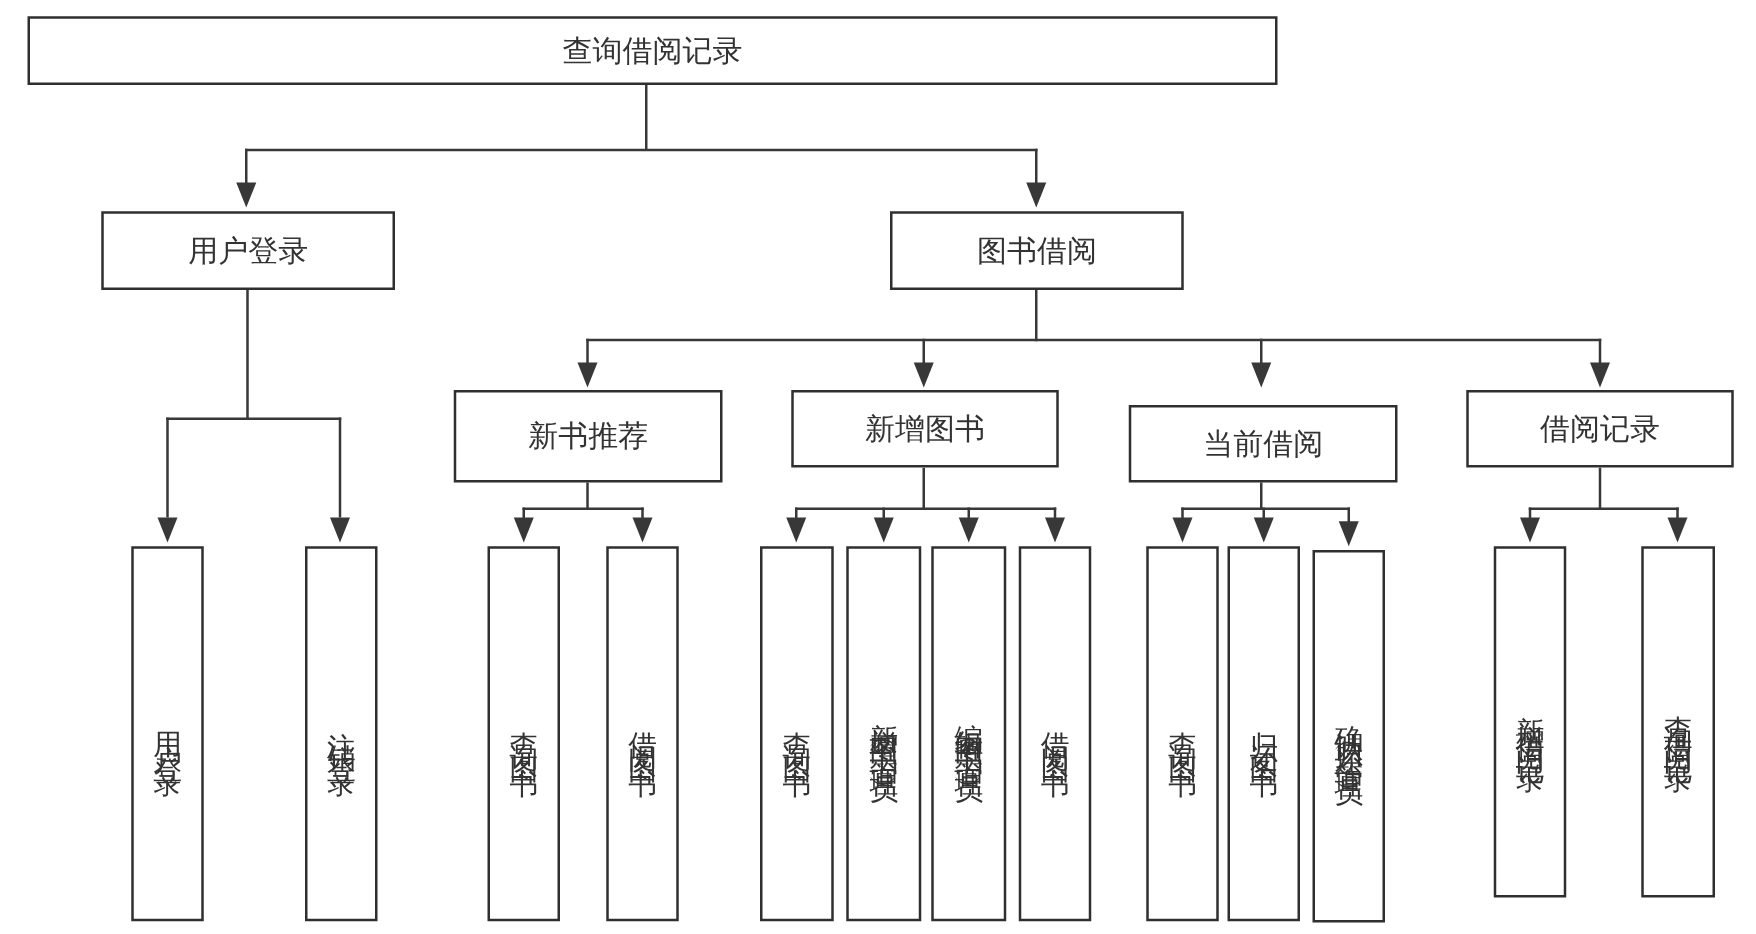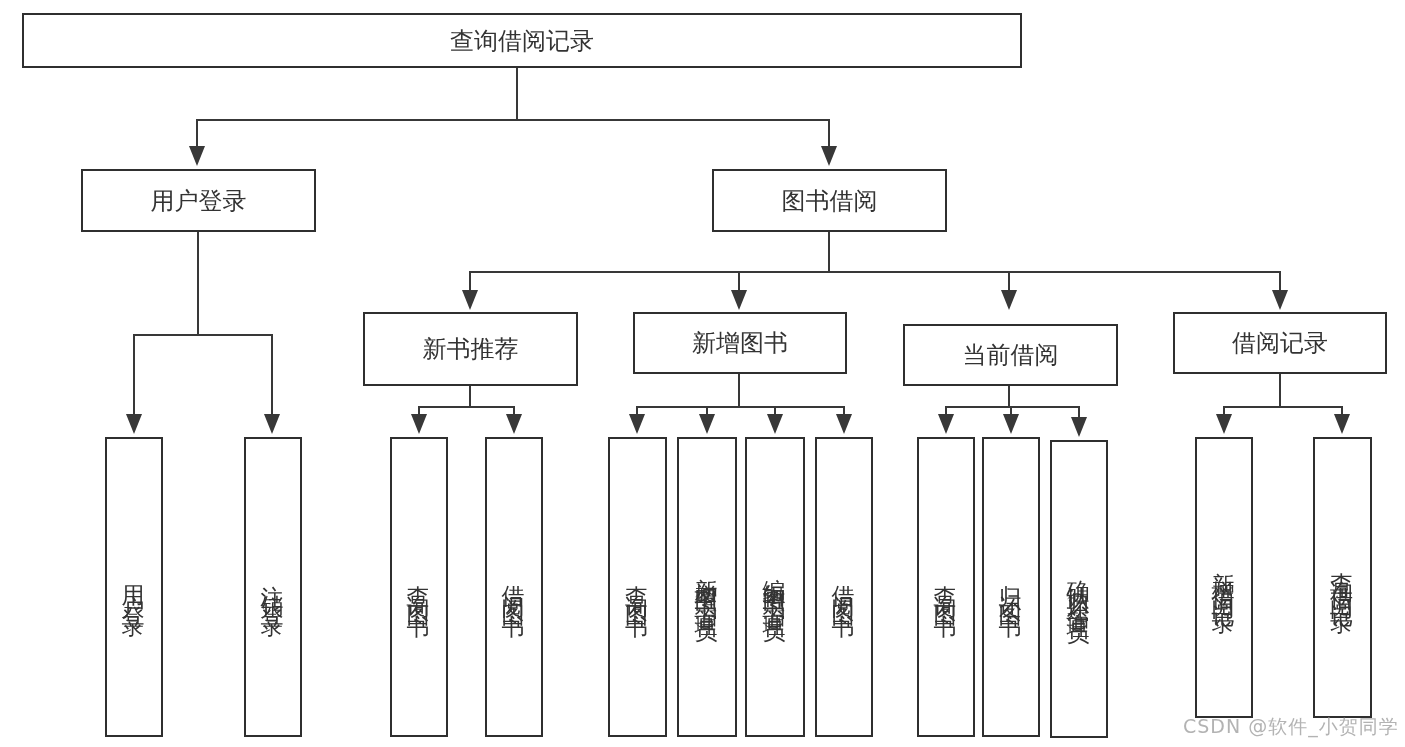--- a/index.html
+++ b/index.html
@@ -158,15 +158,14 @@
   <div class="box vbox" style="left:917px;top:437px;width:58px;height:300px;">查询图书</div>
 
   <div class="box vbox" style="left:982px;top:437px;width:58px;height:300px;">归还图书</div>
 
   <div class="box vbox dense" style="left:1050px;top:440px;width:58px;height:298px;">确认归还（管理员）</div>
 
   <div class="box vbox med" style="left:1195px;top:437px;width:58px;height:281px;">新增借阅记录</div>
 
   <div class="box vbox med" style="left:1313px;top:437px;width:59px;height:281px;">查询借阅记录</div>
 
-  <div class="watermark">CSDN @软件_小贺同学</div>
 
 </div>
 
 </body></html>

